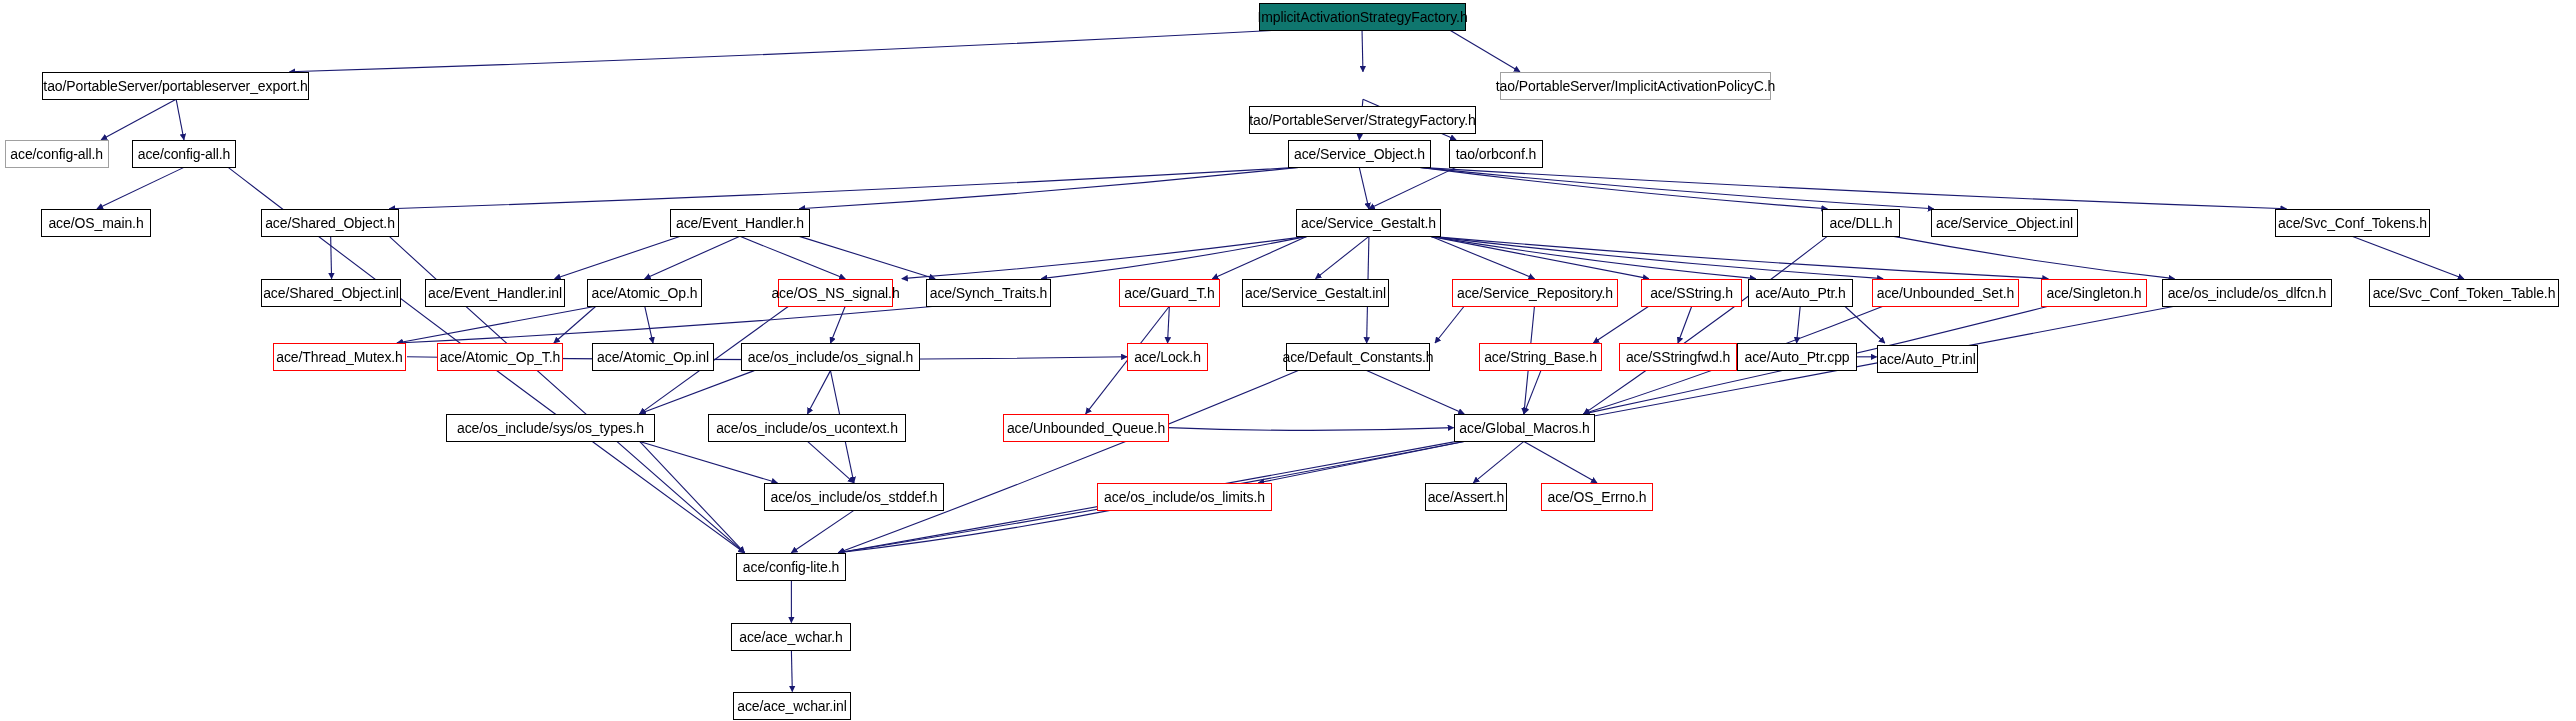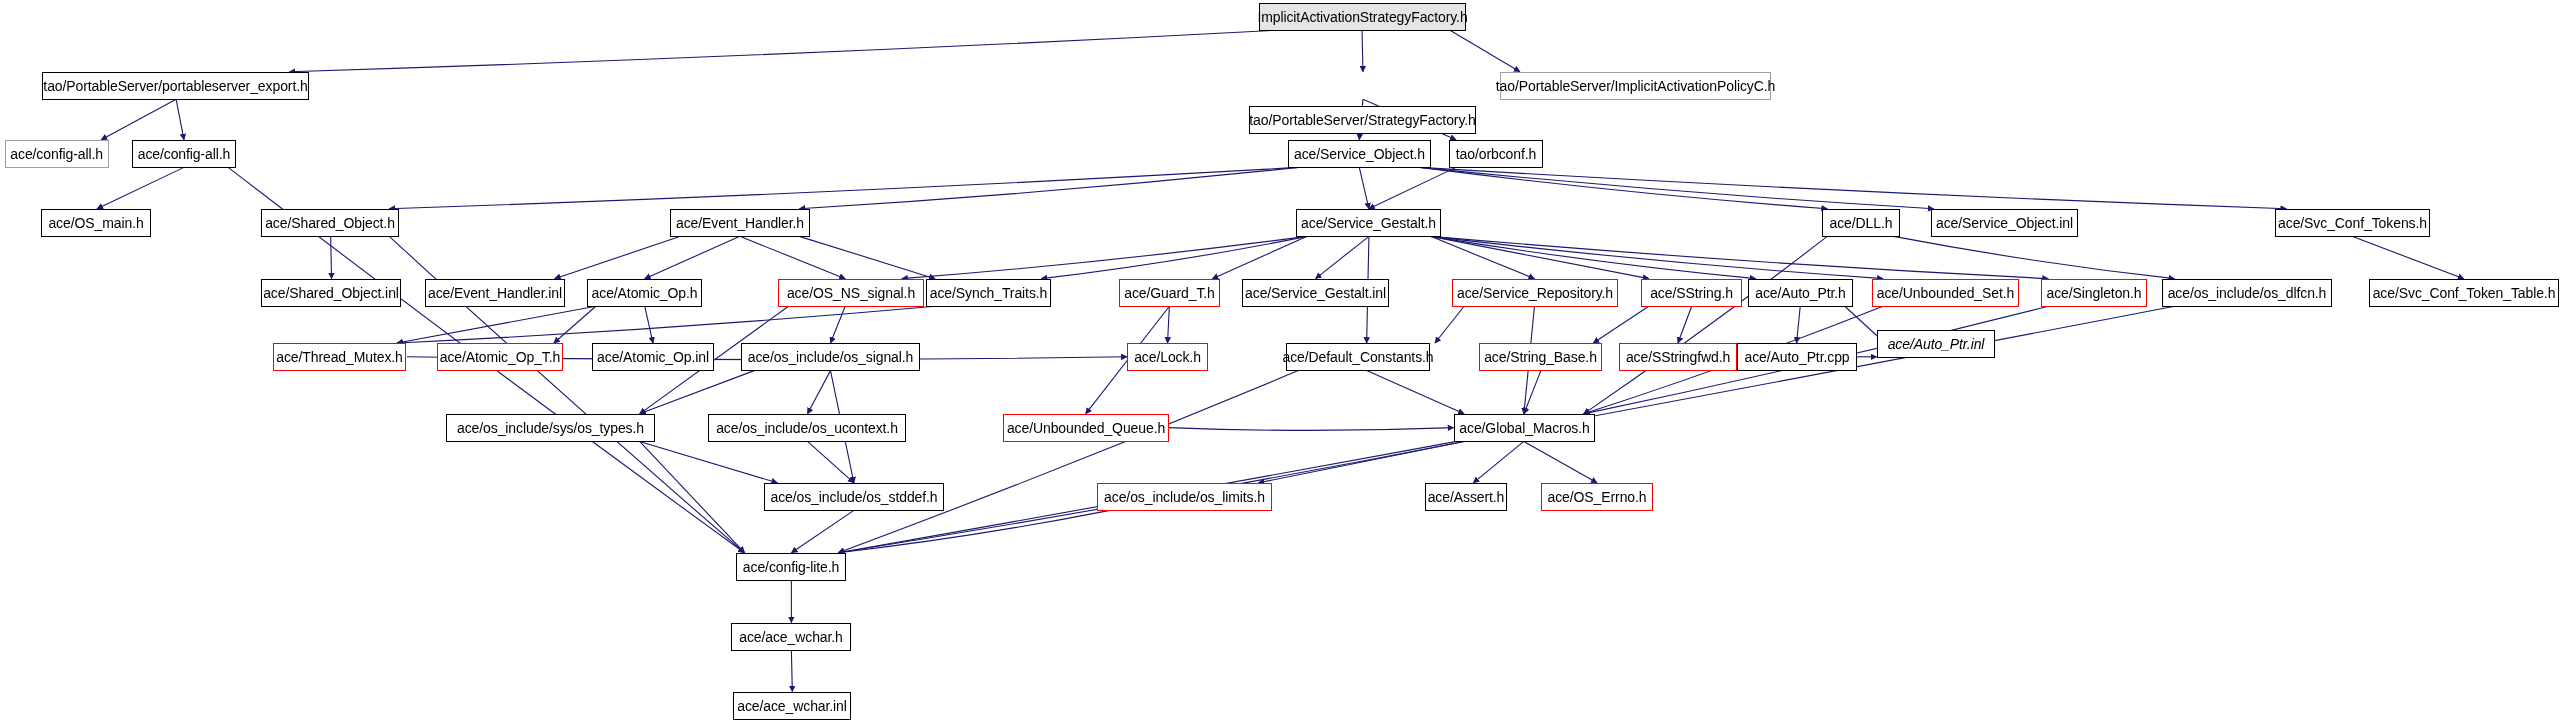--- a/index.html
+++ b/index.html
@@ -23,21 +23,21 @@
     display:flex;
     align-items:center;
     justify-content:center;
     white-space:nowrap;
     height:28px;
     padding:0 6.4px;
     letter-spacing:-0.1px;
   }
   .node.red{border-color:#ff0000;}
   .node.gray{border-color:#a0a0a0;}
-  .node.root{background:#e5e5e5;border-color:#000000;}
+  .node.root{background:#0f766e;border-color:#000000;}
 </style>
 </head>
 <body>
 
 <div id="canvas">
   <svg id="edges" xmlns="http://www.w3.org/2000/svg" viewBox="0 0 2800 784" width="2576" height="721">
     <defs>
       <marker id="arrow" viewBox="0 0 10 10" refX="9" refY="5" markerWidth="6" markerHeight="6" orient="auto-start-reverse">
         <path d="M 0 0 L 10 5 L 0 10 z" fill="#191970"></path>
       </marker>
@@ -165,21 +165,21 @@
       </div>
       <div class="node" style="left: 261px; top: 279px; width: 140px;">
         <span>ace/Shared_Object.inl</span>
       </div>
       <div class="node" style="left: 425px; top: 279px; width: 140px;">
         <span>ace/Event_Handler.inl</span>
       </div>
       <div class="node" style="left: 587px; top: 279px; width: 115px;">
         <span>ace/Atomic_Op.h</span>
       </div>
-      <div class="node red" style="left: 778px; top: 279px; width: 146px;">
+      <div class="node red" style="left: 778px; top: 279px; width: 115px;">
         <span>ace/OS_NS_signal.h</span>
       </div>
       <div class="node" style="left: 926px; top: 279px; width: 125px;">
         <span>ace/Synch_Traits.h</span>
       </div>
       <div class="node red" style="left: 1119px; top: 279px; width: 101px;">
         <span>ace/Guard_T.h</span>
       </div>
       <div class="node" style="left: 1242px; top: 279px; width: 147px;">
         <span>ace/Service_Gestalt.inl</span>
@@ -225,21 +225,21 @@
       </div>
       <div class="node red" style="left: 1479px; top: 343px; width: 123px;">
         <span>ace/String_Base.h</span>
       </div>
       <div class="node red" style="left: 1619px; top: 343px; width: 118px;">
         <span>ace/SStringfwd.h</span>
       </div>
       <div class="node" style="left: 1737px; top: 343px; width: 120px;">
         <span>ace/Auto_Ptr.cpp</span>
       </div>
-      <div class="node" style="left: 1877px; top: 330px; width: 118px; font-style: italic;">
+      <div class="node" style="left: 1877px; top: 345px; width: 101px;">
         <span>ace/Auto_Ptr.inl</span>
       </div>
       <div class="node" style="left: 446px; top: 414px; width: 209px;">
         <span>ace/os_include/sys/os_types.h</span>
       </div>
       <div class="node" style="left: 708px; top: 414px; width: 198px;">
         <span>ace/os_include/os_ucontext.h</span>
       </div>
       <div class="node red" style="left: 1003px; top: 414px; width: 166px;">
         <span>ace/Unbounded_Queue.h</span>

